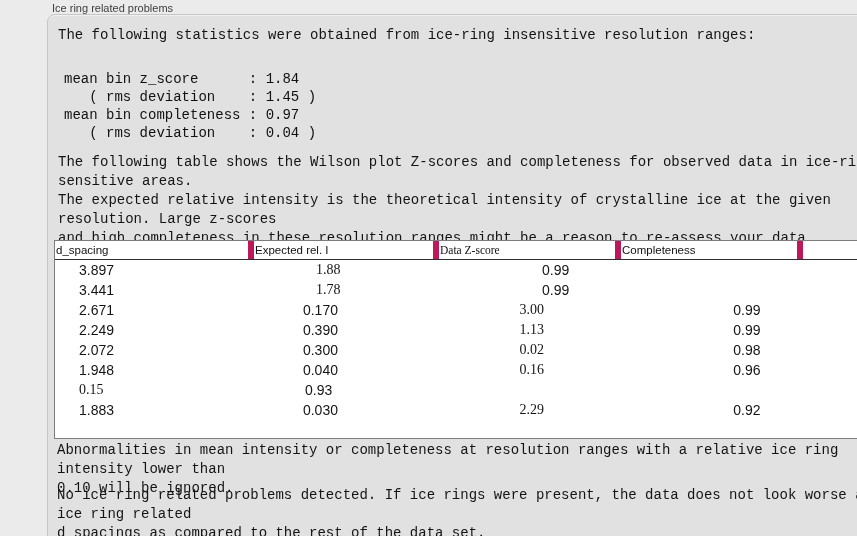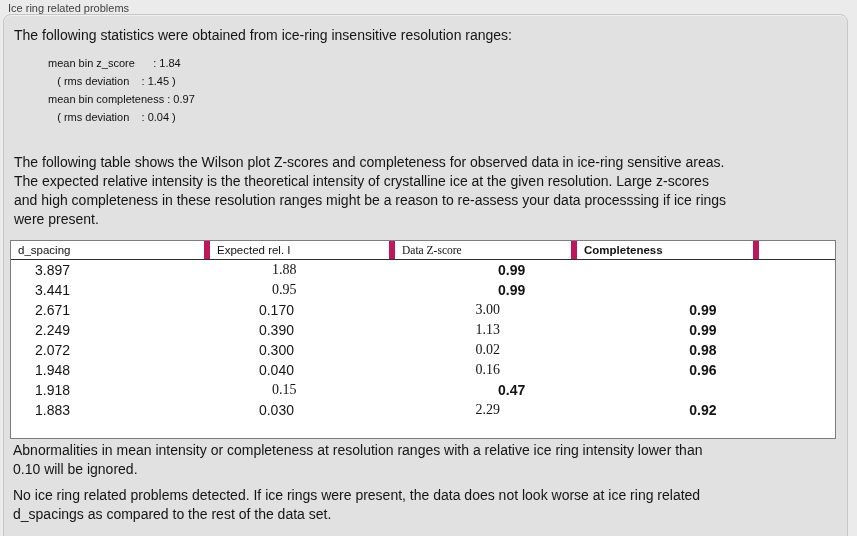--- a/index.html
+++ b/index.html
@@ -4,21 +4,21 @@
 <style>
   html, body {
     margin: 0; padding: 0;
     width: 857px; height: 536px;
     overflow: hidden;
     background: #ebebeb;
     font-family: "Liberation Sans", sans-serif;
     color: #141414;
     -webkit-font-smoothing: antialiased;
   }
-  .abs { position: absolute; }
+  .abs { position: absolute; margin-left: 44px; }
 
   .group-label {
     left: 8px; top: 2px;
     font-size: 11px;
     color: #3e3e3e;
     line-height: 13px;
   }
   .group-box {
     left: 3px; top: 14px;
     width: 843px; height: 534px;
@@ -26,28 +26,29 @@
     border: 1px solid #c6c6c6;
     border-radius: 8px;
     box-shadow: inset 0 1px 0 rgba(255,255,255,0.5);
   }
 
   .body-text {
     font-size: 14px;
     line-height: 19px;
     white-space: pre-line;
     letter-spacing: 0px;
+    font-family: Liberation Mono, monospace;
   }
   .intro { left: 14px; top: 26px; line-height: 18px; }
 
   .stats-pre {
     left: 48px; top: 54px;
-    margin: 0;
-    font-family: Liberation Sans, sans-serif;
-    font-size: 11px;
+    margin: 16px;
+    font-family: Liberation Mono, monospace;
+    font-size: 14px;
     line-height: 18px;
     white-space: pre;
     color: #111;
   }
 
   .description { left: 14px; top: 153px; width: 828px; }
 
   .data-table {
     left: 10px; top: 240px;
     width: 826px; height: 199px;
@@ -59,31 +60,31 @@
   .thead {
     display: flex;
     height: 19px;
     border-bottom: 1px solid #2f2f2f;
     background: #ffffff;
     box-sizing: border-box;
   }
   .th {
     font-size: 11.5px;
     line-height: 18px;
-    padding-left: 7px;
+    padding-left: 1px;
     box-sizing: border-box;
     color: #111;
     white-space: nowrap;
     overflow: hidden;
   }
   .th + .th { border-left: 6px solid #be185d; }
   .c0 { width: 193px; }
   .c1 { width: 185px; }
   .c2 { width: 182px; font-family: Liberation Serif, serif; }
-  .c3 { width: 182px; font-weight: bold; }
+  .c3 { width: 182px; }
   .c4 { flex: 1; }
   .trow {
     display: flex;
     height: 20px;
     line-height: 20px;
     gap: 44px;
   }
   .td {
     box-sizing: border-box;
     padding-left: 24px;
@@ -120,21 +121,21 @@
     <div class="th c3">Completeness</div>
     <div class="th c4"></div>
   </div>
   <div class="trow">
     <div class="td c0">3.897</div>
     <div class="td c2">1.88</div>
     <div class="td c3">0.99</div>
   </div>
   <div class="trow">
     <div class="td c0">3.441</div>
-    <div class="td c2">0.95</div>
+    <div class="td c2">1.78</div>
     <div class="td c3">0.99</div>
   </div>
   <div class="trow">
     <div class="td c0">2.671</div>
     <div class="td c1">0.170</div>
     <div class="td c2">3.00</div>
     <div class="td c3">0.99</div>
   </div>
   <div class="trow">
     <div class="td c0">2.249</div>
@@ -148,23 +149,22 @@
     <div class="td c2">0.02</div>
     <div class="td c3">0.98</div>
   </div>
   <div class="trow">
     <div class="td c0">1.948</div>
     <div class="td c1">0.040</div>
     <div class="td c2">0.16</div>
     <div class="td c3">0.96</div>
   </div>
   <div class="trow">
-    <div class="td c0">1.918</div>
     <div class="td c2">0.15</div>
-    <div class="td c3">0.47</div>
+    <div class="td c3">0.93</div>
   </div>
   <div class="trow">
     <div class="td c0">1.883</div>
     <div class="td c1">0.030</div>
     <div class="td c2">2.29</div>
     <div class="td c3">0.92</div>
   </div>
 </div>
 
 <div class="abs body-text note1">Abnormalities in mean intensity or completeness at resolution ranges with a relative ice ring intensity lower than

